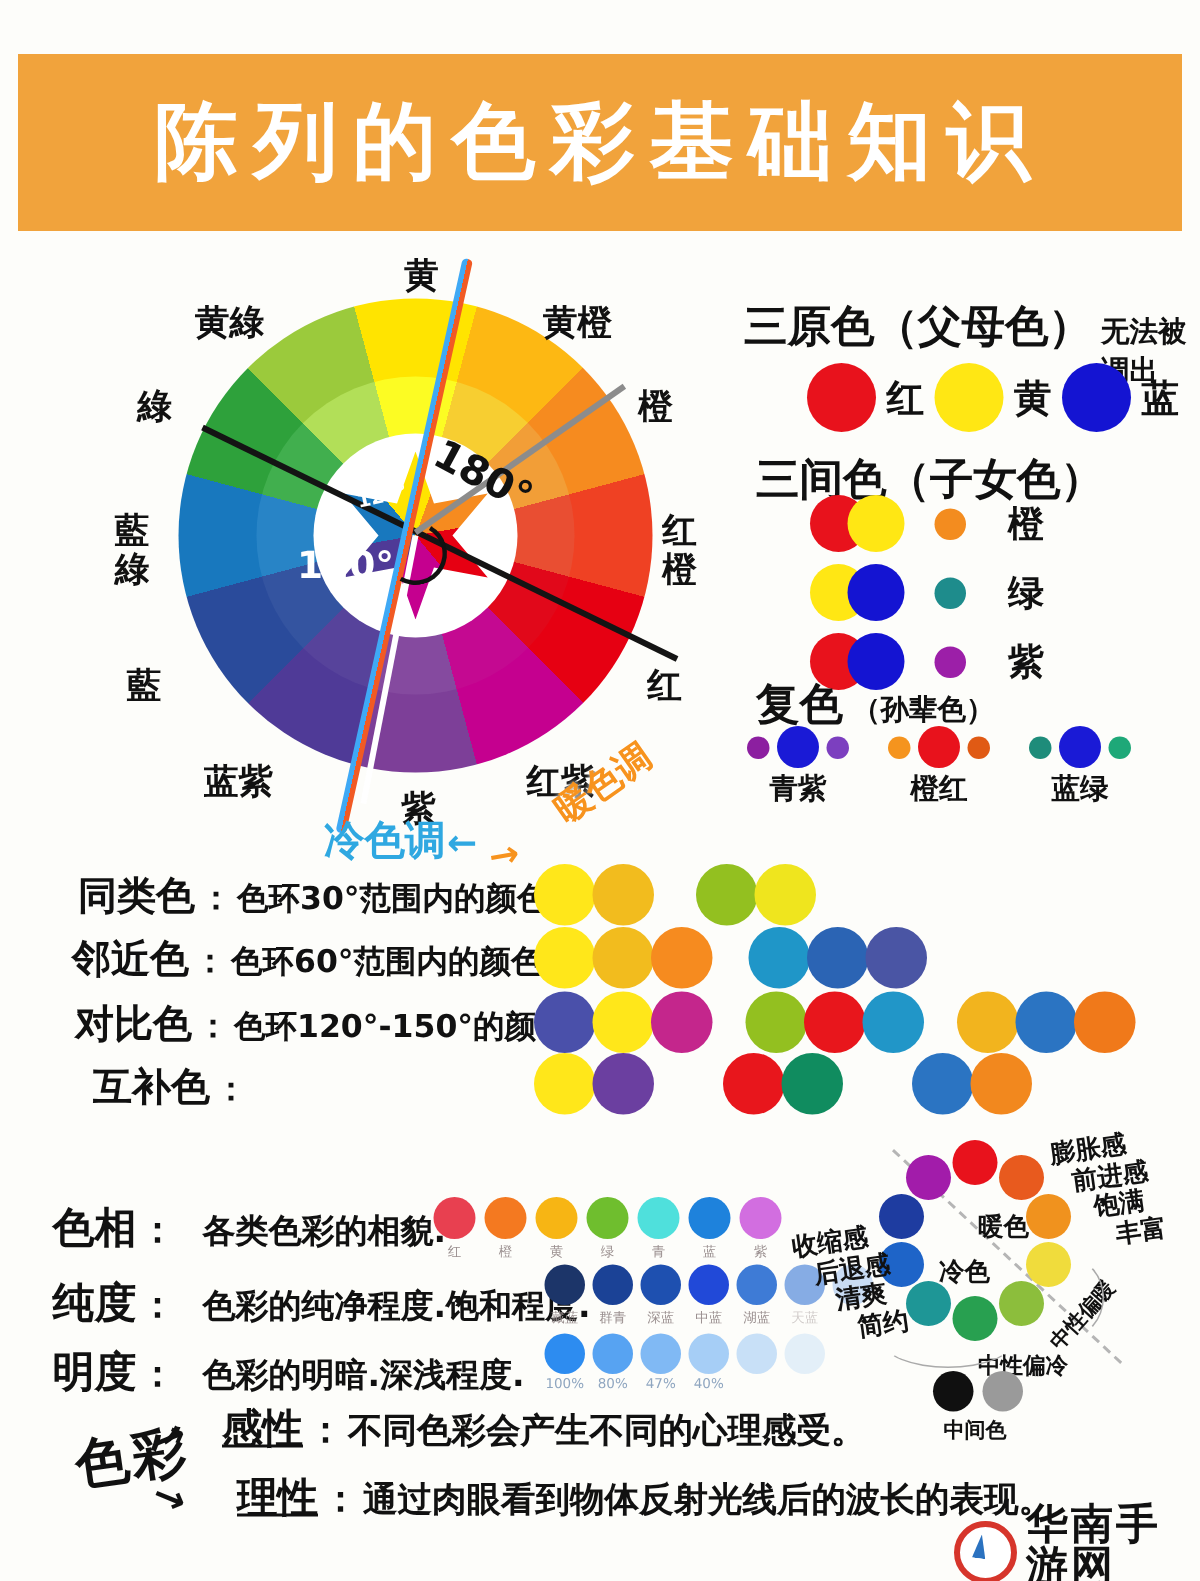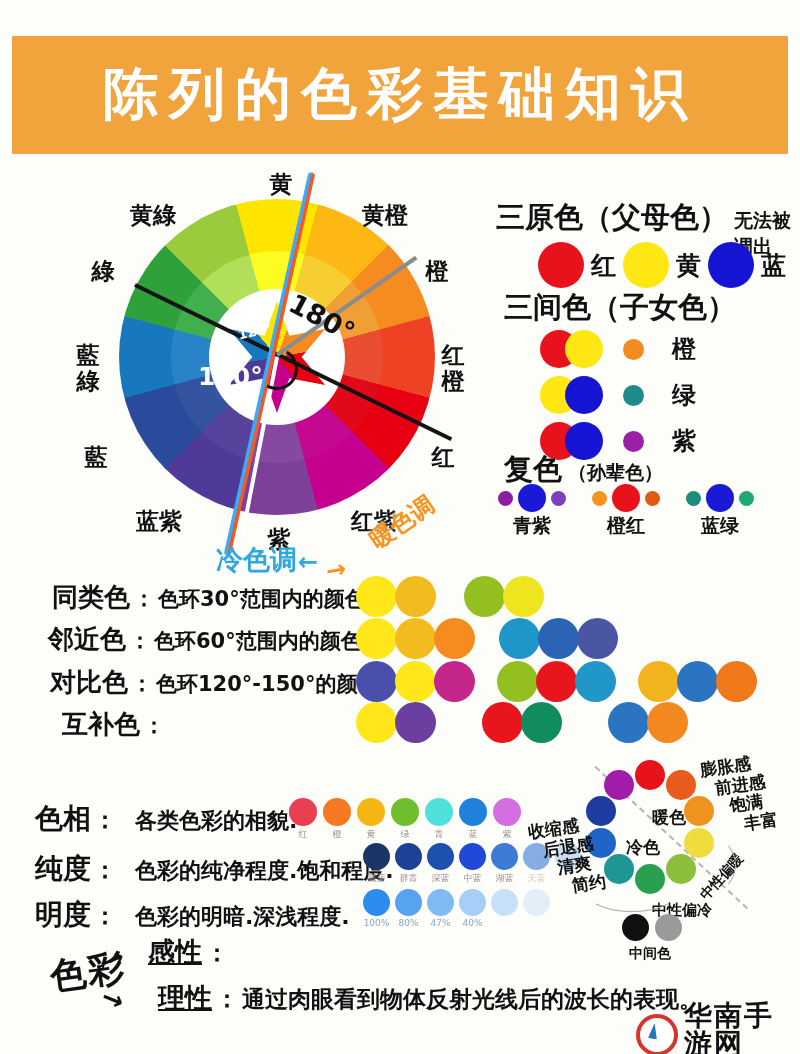--- a/index.html
+++ b/index.html
@@ -44,21 +44,21 @@
   .cool-arrow{left:298px;top:548px;font-size:24px;color:#2FA8E1;font-weight:800;}
   .warm-arrow{left:326px;top:556px;font-size:24px;color:#F7931E;font-weight:800;transform:rotate(-10deg);}
   .warm-note{left:366px;top:506px;font-size:24px;color:#F7931E;transform:rotate(-35deg);text-shadow:0 0 3px #fff;}
 
   
   .sec-title{font-size:29px;white-space:nowrap;}
   .sec-note{font-size:19px;margin-left:6px;}
   .pri-title{left:496px;top:198px;display:flex;align-items:baseline;}
   .pri-row{left:538px;top:242px;display:flex;align-items:center;gap:7px;}
   .pri-label{font-size:25px;font-weight:700;}
-  .sec2-title{left:504px;top:288px;}
+  .sec2-title{left:504px;top:300px;}
   .sec2-rows{left:540px;top:330px;display:flex;flex-direction:column;gap:8px;}
   .sec-row{display:flex;align-items:center;height:38px;}
   .sec-row .mix2{margin-left:-13px;}
   .sec-row .res{margin-left:20px;}
   .sec-row .sec-label{font-size:24px;font-weight:700;margin-left:28px;}
   .ter-title{left:504px;top:450px;display:flex;align-items:baseline;}
   .ter-groups{left:498px;top:484px;display:flex;gap:26px;}
   .ter-group{display:flex;flex-direction:column;align-items:center;}
   .ter-dots{display:flex;align-items:center;gap:5px;}
   .ter-label{font-size:19px;font-weight:700;margin-top:1px;}
@@ -444,20 +444,21 @@
       <span class="dot" style="height: 27px; width: 27px; background: rgb(154, 154, 154);"></span>
     </div>
   <div class="abs mid-label">中间色</div>
 
   <div class="abs subject">色彩</div>
   <div class="abs subj-arrow1">→</div>
   <div class="abs subj-arrow2">→</div>
   <div class="bot-row" style="left:148px;top:934px">
     <span class="bot-term">感性</span>
       <span class="bot-colon">：</span>
+      <span class="bot-desc">不同色彩会产生不同的心理感受。</span>
   </div>
   <div class="bot-row" style="left:158px;top:980px">
     <span class="bot-term">理性</span>
       <span class="bot-colon">：</span>
       <span class="bot-desc">通过肉眼看到物体反射光线后的波长的表现。</span>
   </div>
 
   <div class="abs wm">
     <span class="wm-logo"></span>
     <span class="wm-text">

